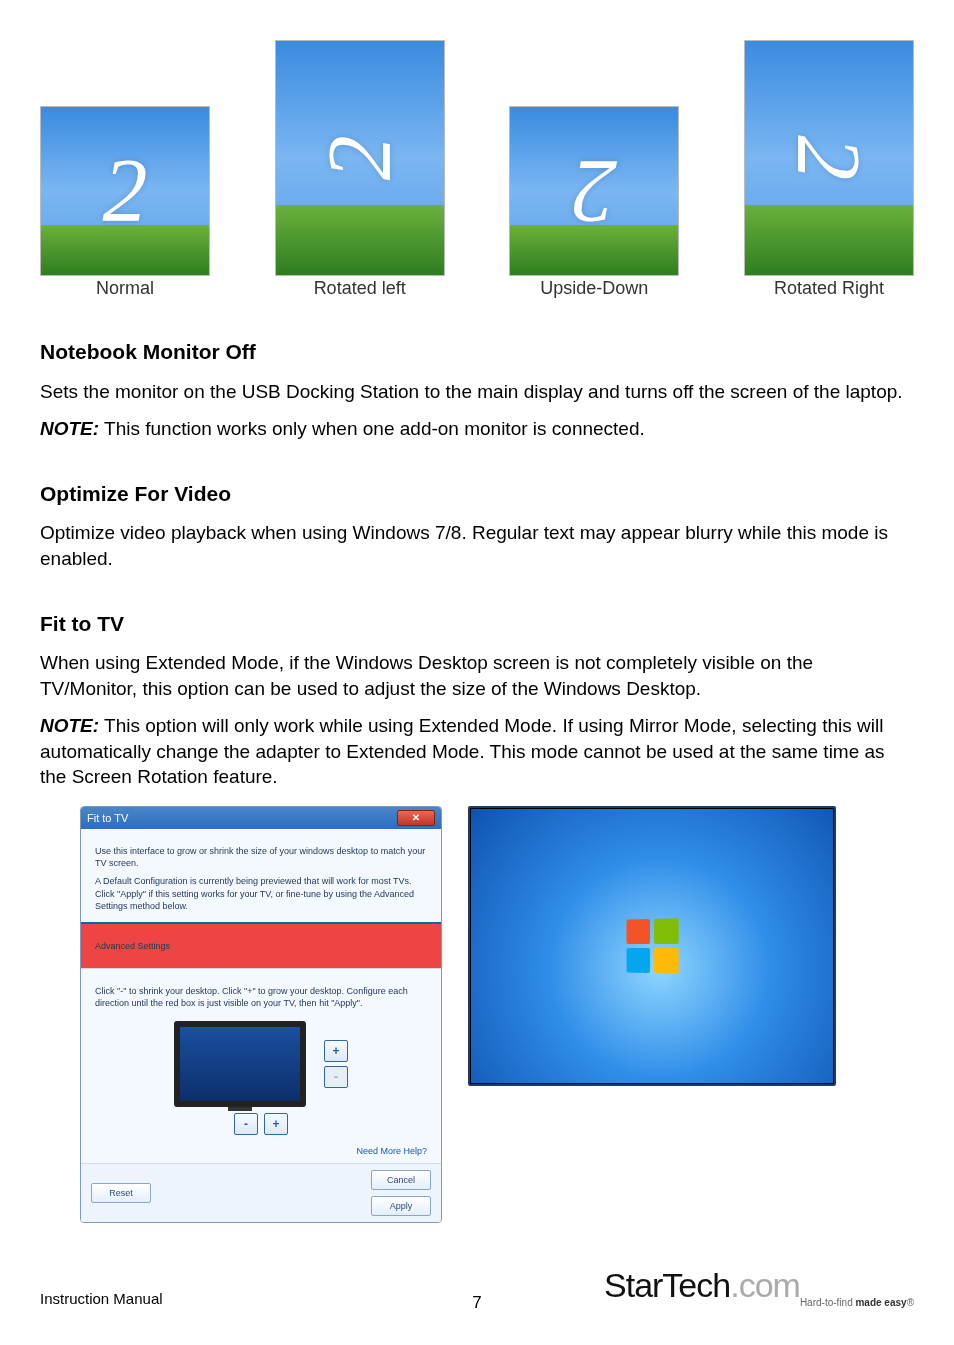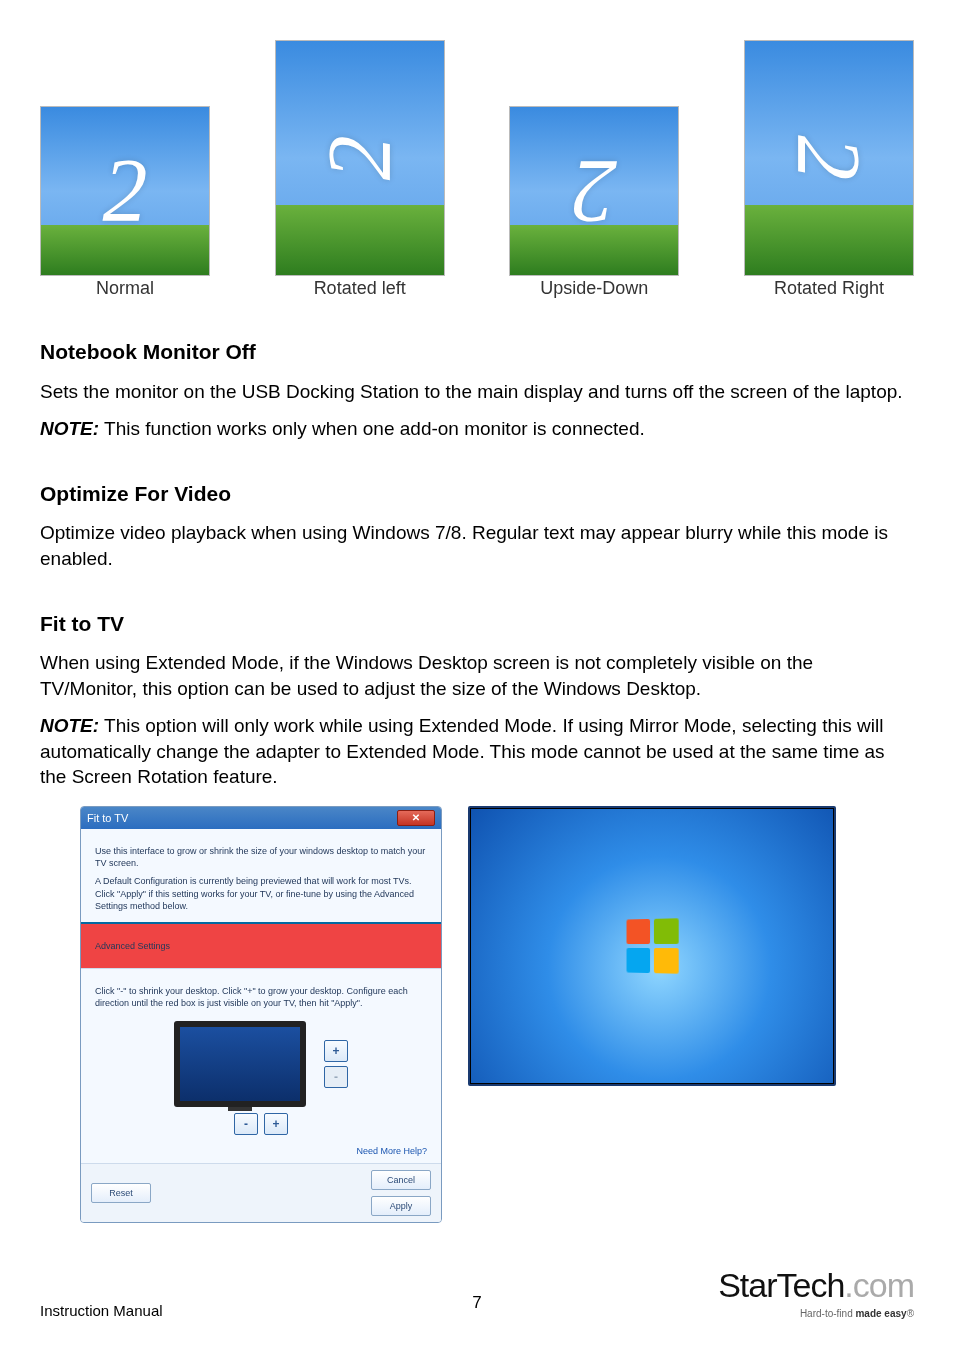--- a/index.html
+++ b/index.html
@@ -155,21 +155,21 @@
   .p4{right:0;bottom:0;background:#ffba08;}
 
   .footer{
     display:flex;
     justify-content:space-between;
     align-items:flex-end;
     margin-top:10px;
   }
   .im{font-size:15px;color:#000000;}
   .pnum{font-size:17px;position:absolute;left:50%;transform:translateX(-50%);bottom:30px;}
-  .brand{display:flex;flex-direction:column;align-items:flex-end;}
+  .brand{display:flex;flex-direction:row;align-items:flex-end;}
   .brandname{font-family:Arial,sans-serif;font-size:34px;color:#111;font-weight:400;letter-spacing:-1px;}
   .brandname .light{color:#aaa;}
   .tagline{font-size:10px;color:#666;margin-top:-2px;}
   .tagline .b{font-weight:700;color:#333;}
 </style>
 </head>
 <body>
 
 <div class="thumbs">
   <div class="thumb" id="t1">

